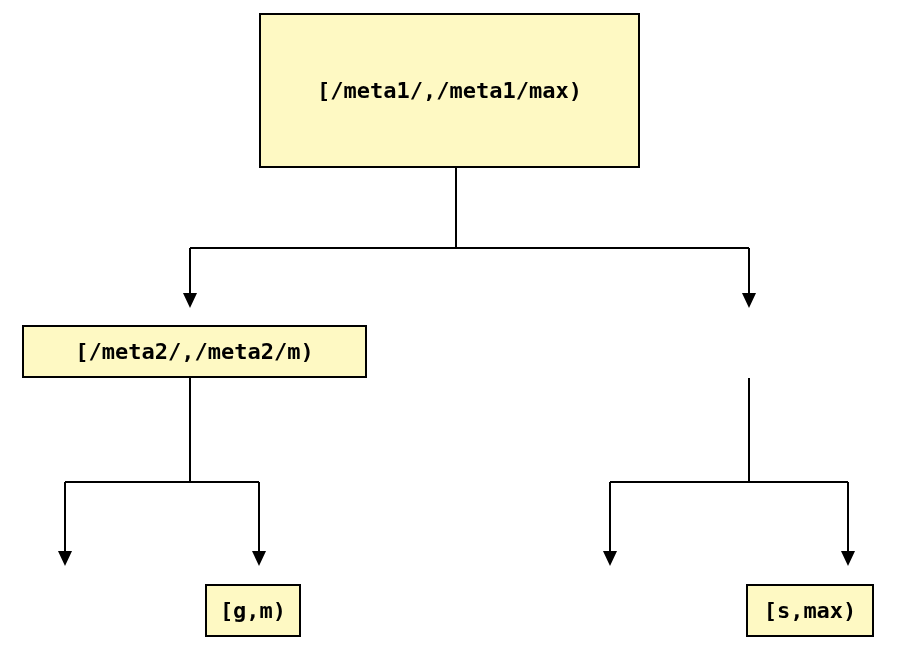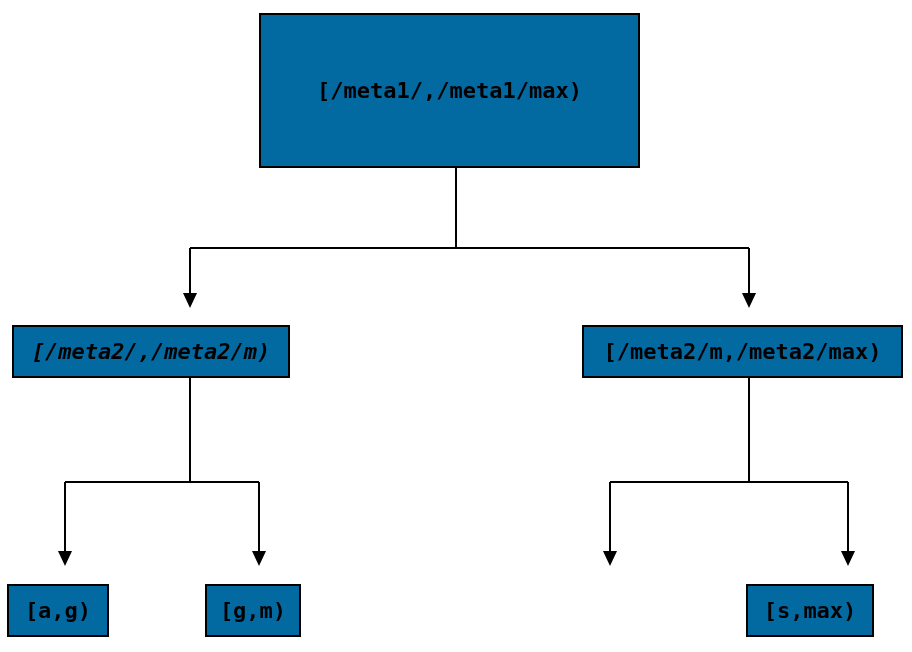--- a/index.html
+++ b/index.html
@@ -28,31 +28,31 @@
     fill: none;
   }
   .edges polygon {
     fill: #000000;
     stroke: none;
   }
   .node {
     position: absolute;
     box-sizing: border-box;
     border: 2px solid #000000;
-    background: #0369a1;
+    background: #fef9c3;
     color: #000000;
     display: flex;
     align-items: center;
     justify-content: center;
     font-size: 22px;
     font-weight: bold;
     white-space: nowrap;
   }
   .node-root   { left: 259px; top: 13px;  width: 381px; height: 155px; }
-  .node-l2l    { left: 12px;  top: 325px; width: 278px; height: 53px; font-style: italic; }
+  .node-l2l    { left: 22px;  top: 325px; width: 345px; height: 53px; }
   .node-l2r    { left: 582px; top: 325px; width: 321px; height: 53px; }
   .node-ag     { left: 7px;   top: 584px; width: 102px; height: 53px; }
   .node-gm     { left: 205px; top: 584px; width: 96px;  height: 53px; text-align: center; }
   .node-ms     { left: 553px; top: 584px; width: 101px; height: 53px; }
   .node-smax   { left: 746px; top: 584px; width: 128px; height: 53px; }
 </style>
 </head>
 <body>
 
 <div class="canvas">
@@ -88,27 +88,21 @@
   </svg>
 
   <div class="node node-root">
     <span>[/meta1/,/meta1/max)</span>
   </div>
 
   <div class="node node-l2l">
     <span>[/meta2/,/meta2/m)</span>
   </div>
 
-  <div class="node node-l2r">
-    <span>[/meta2/m,/meta2/max)</span>
-  </div>
 
-  <div class="node node-ag">
-    <span>[a,g)</span>
-  </div>
 
   <div class="node node-gm">
     <span>[g,m)</span>
   </div>
 
 
   <div class="node node-smax">
     <span>[s,max)</span>
   </div>
 

